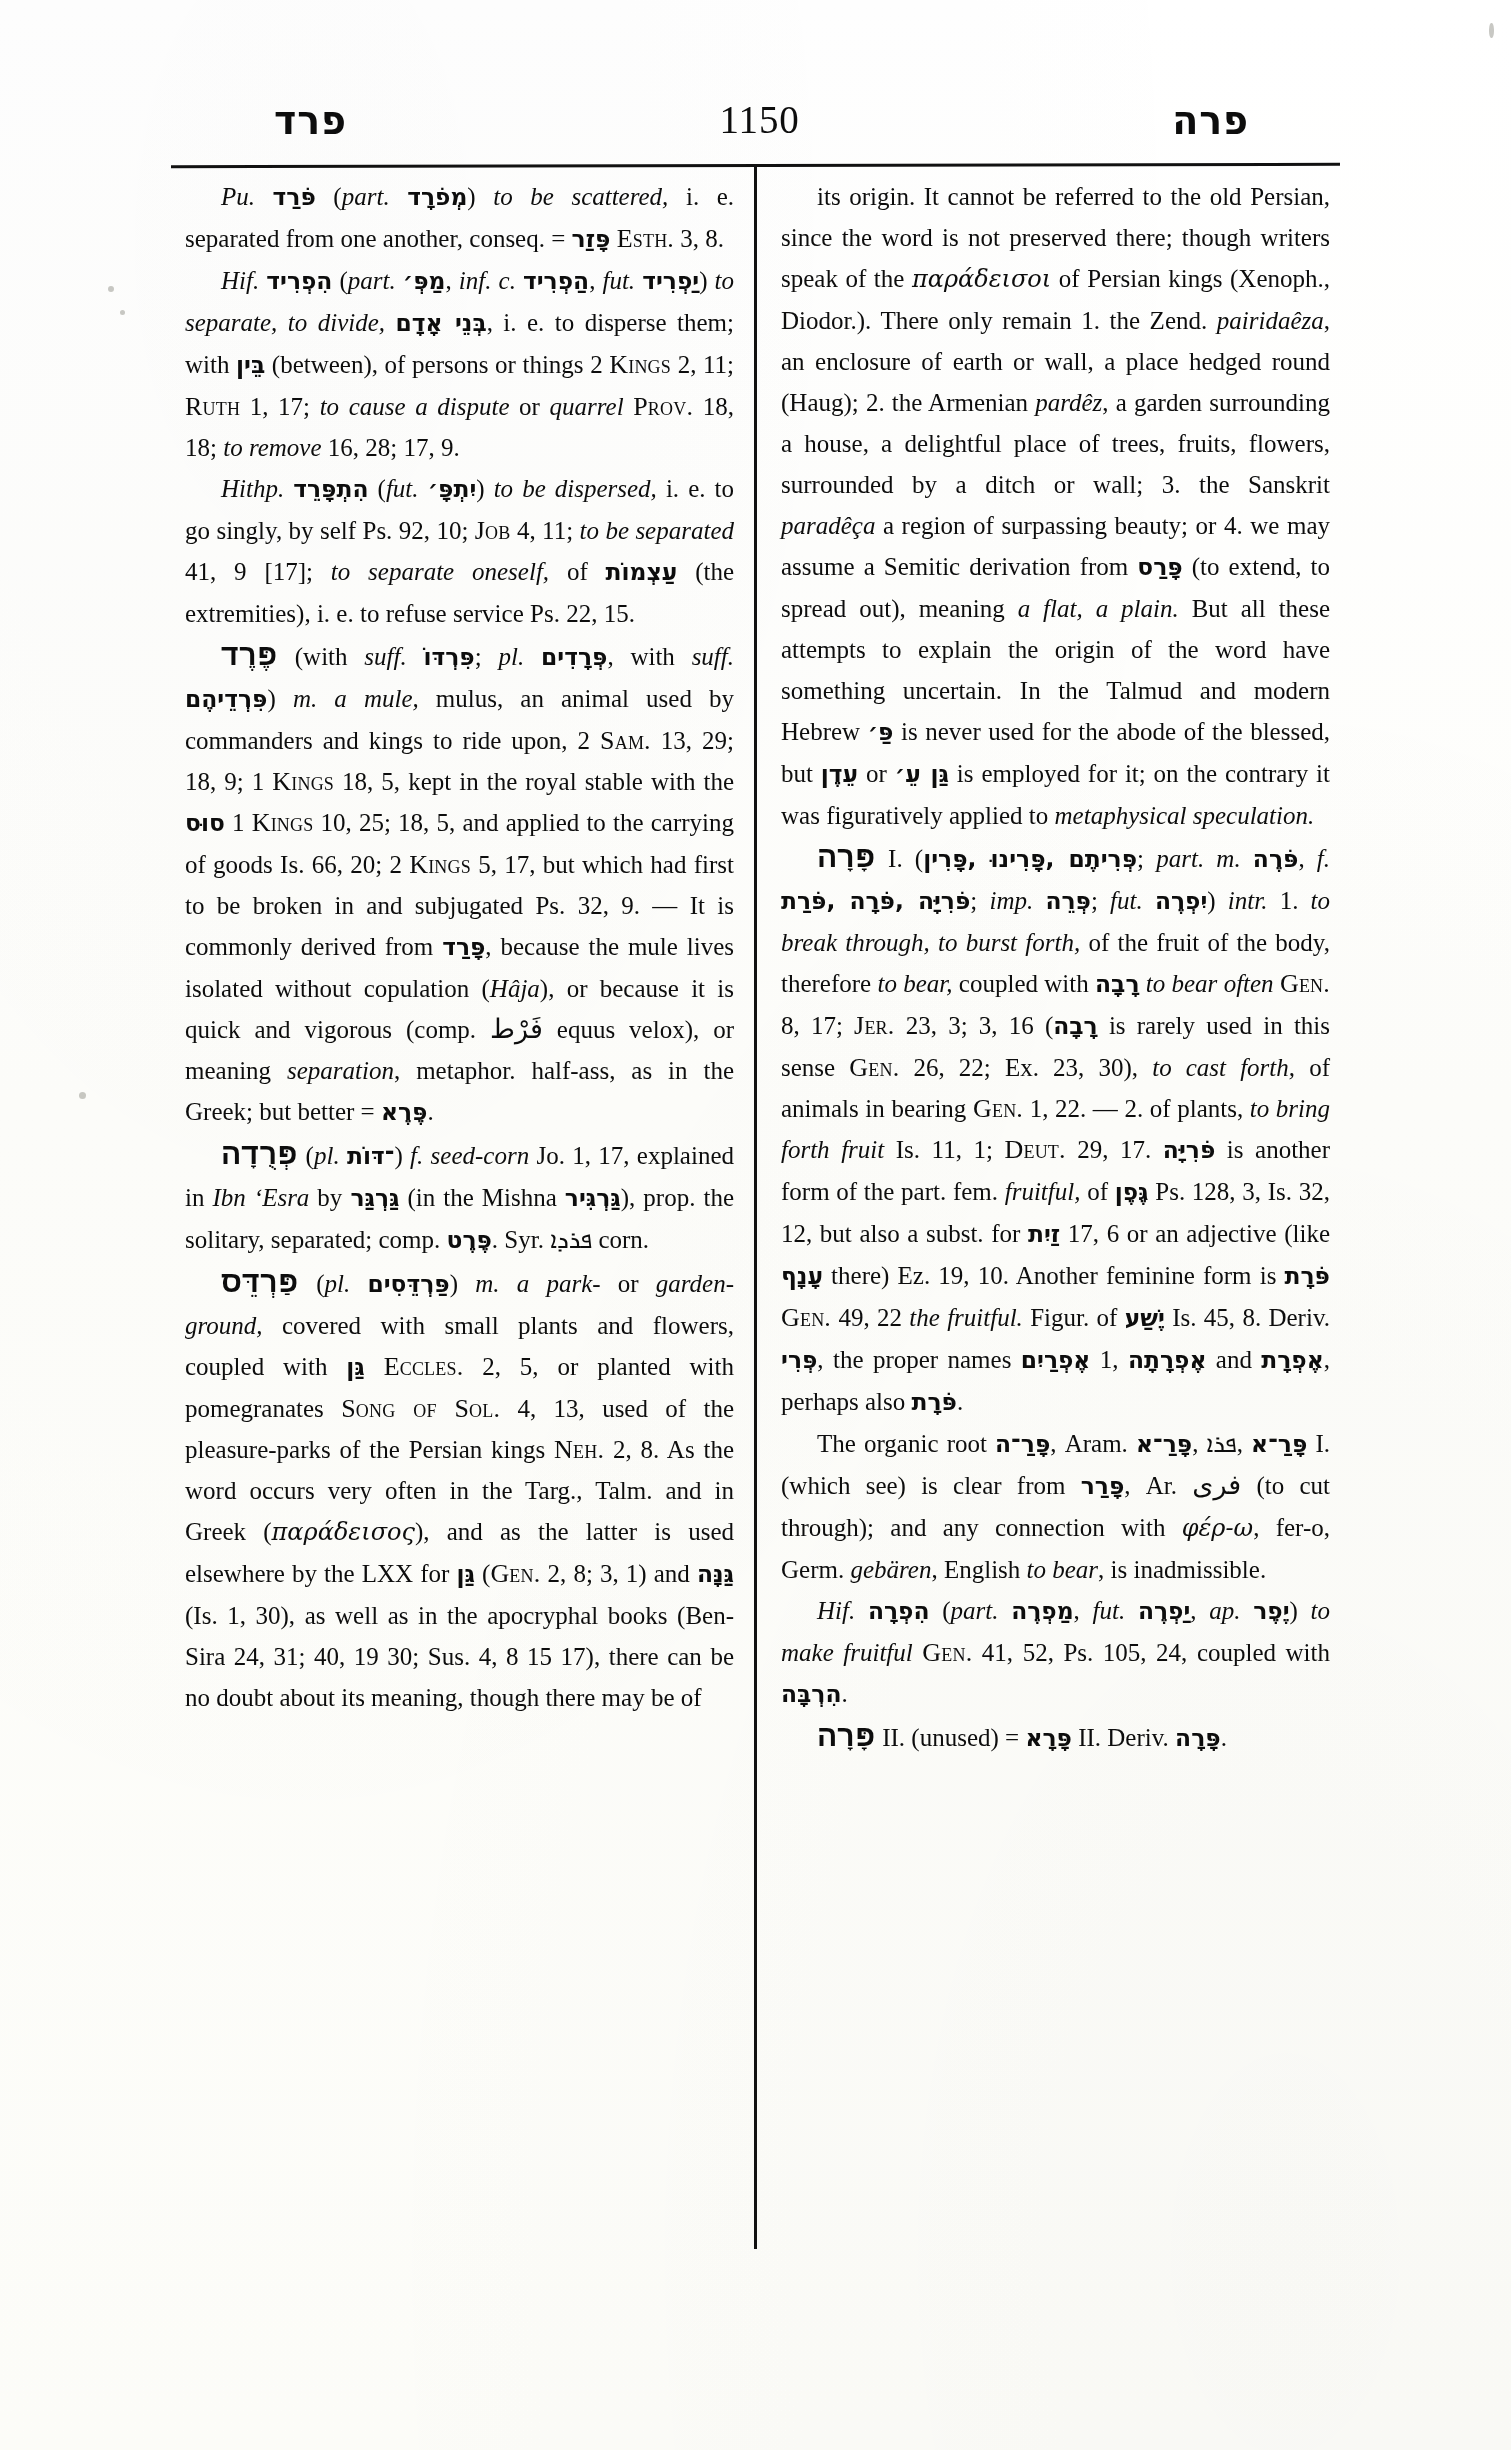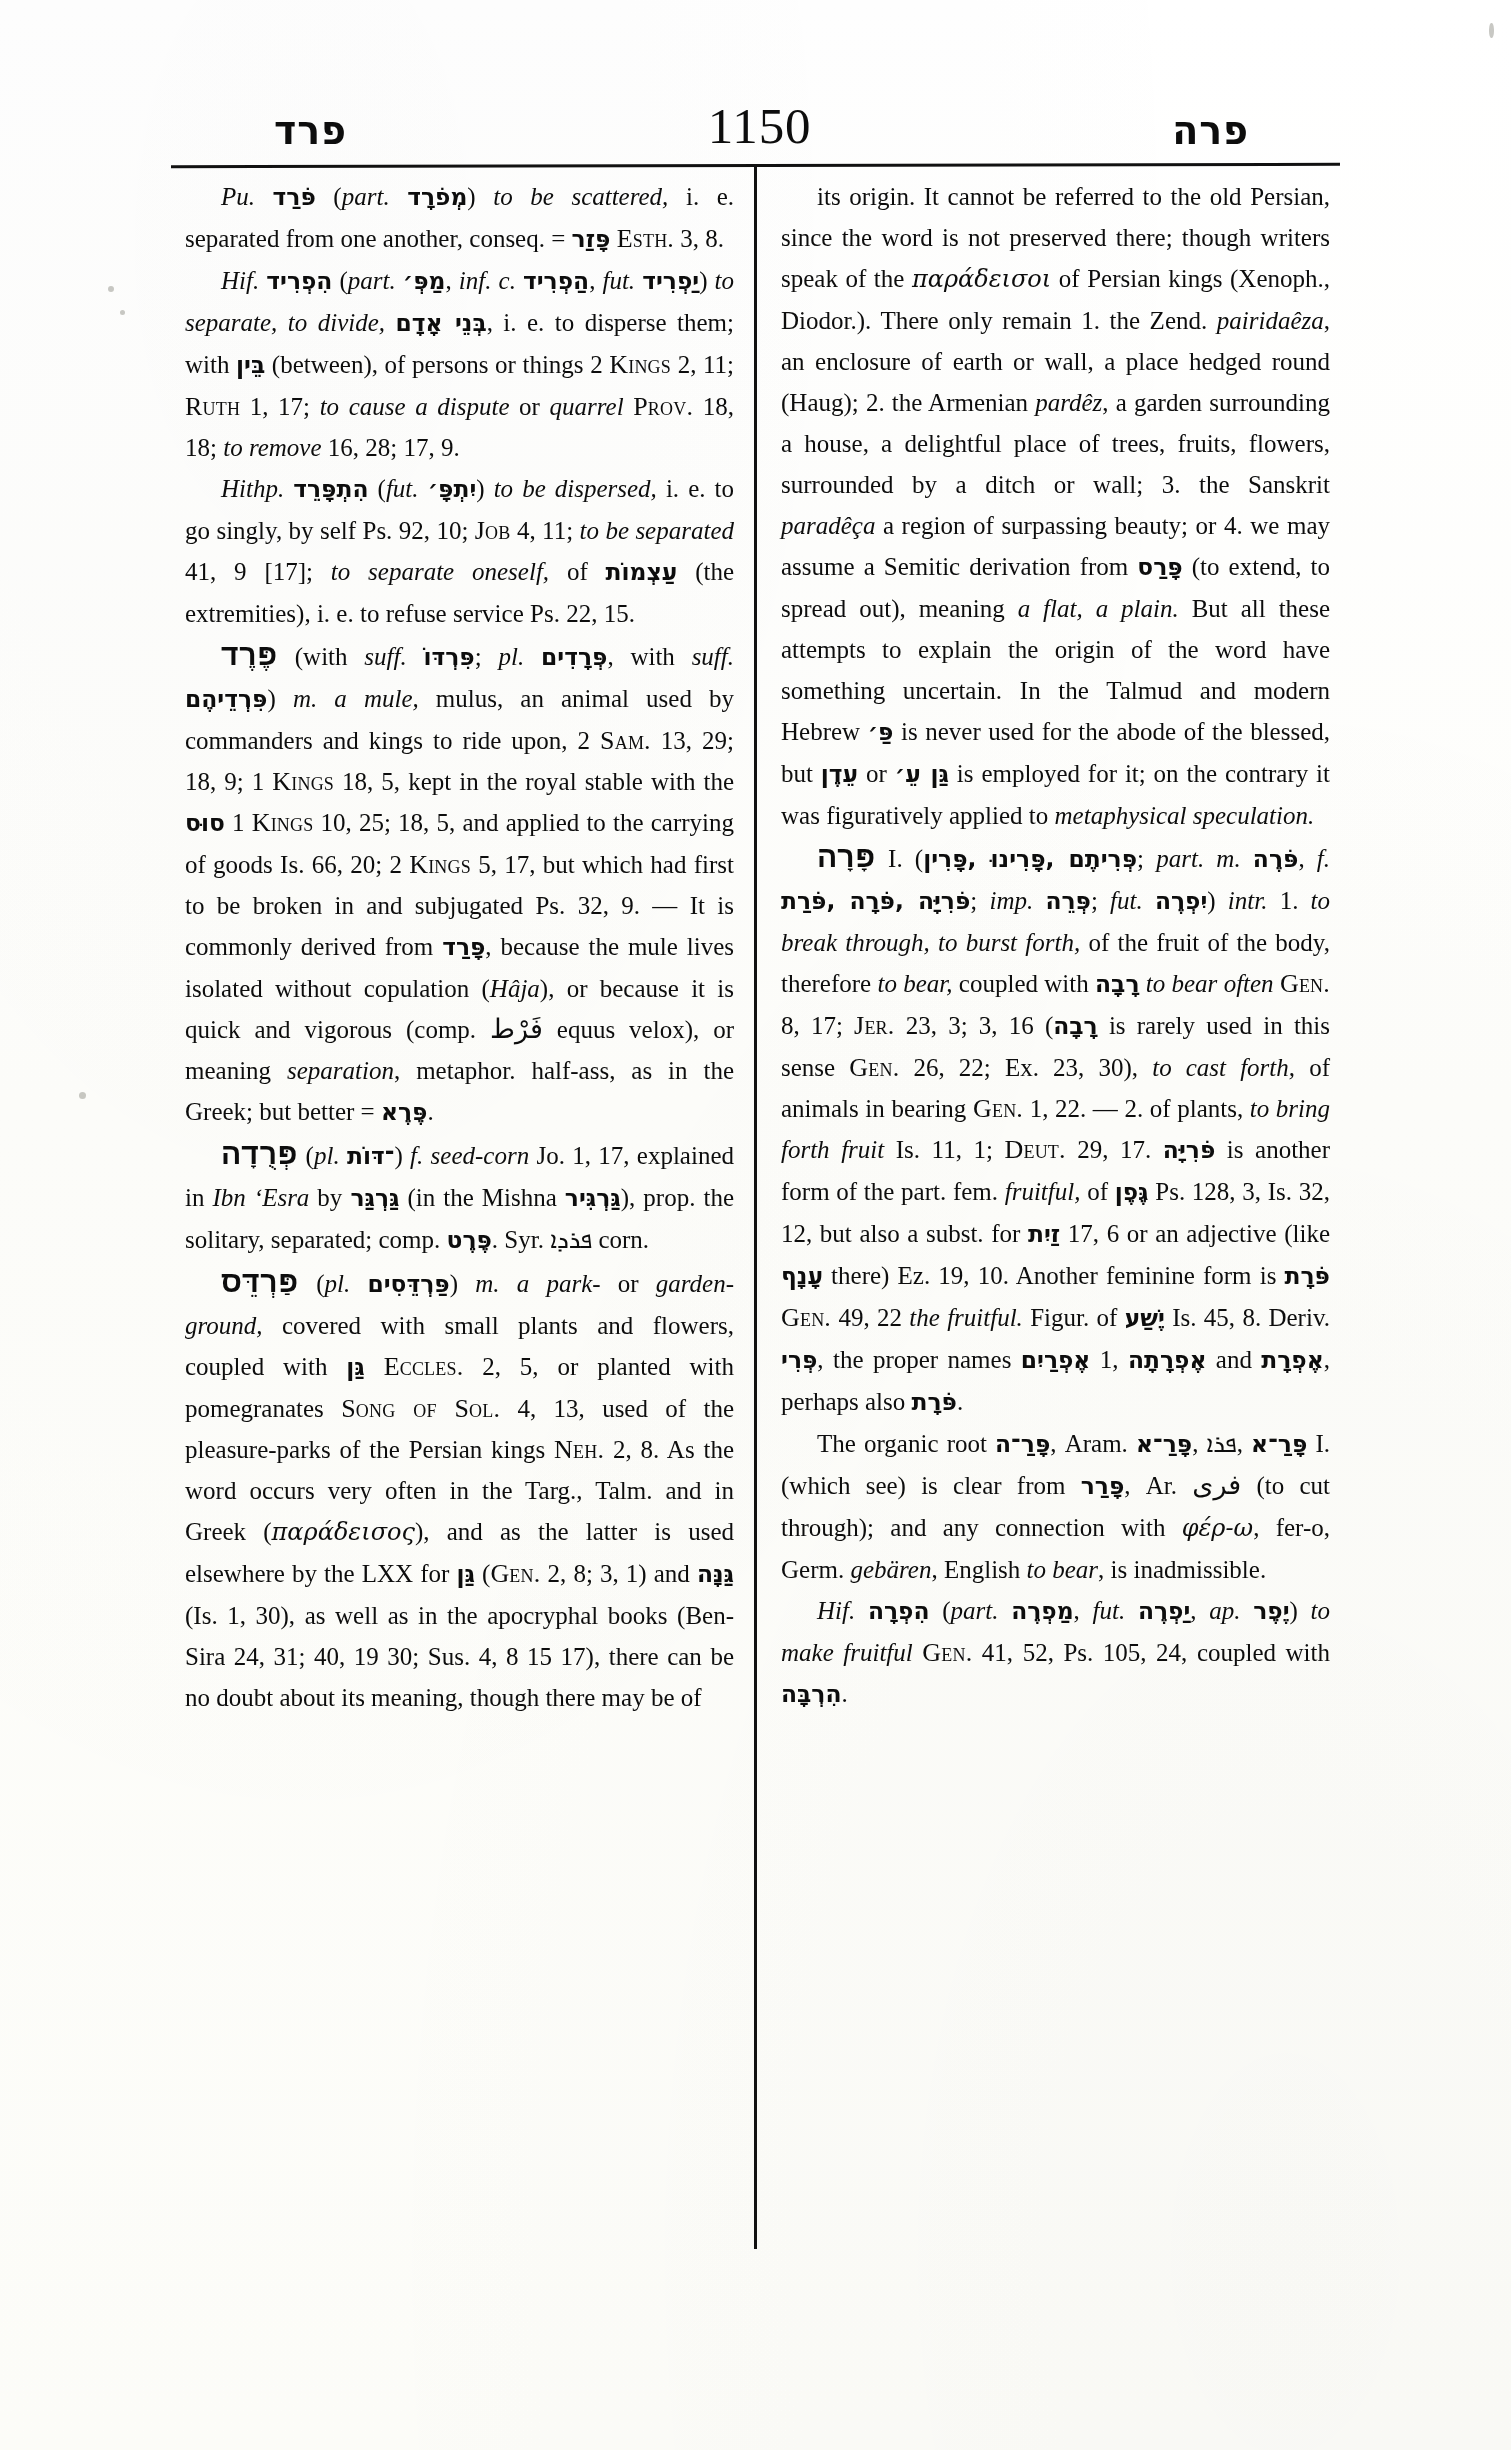--- a/index.html
+++ b/index.html
@@ -53,21 +53,21 @@
     font-size: 38px;
     font-weight: 700;
     letter-spacing: 0.9px;
     line-height: 1;
     direction: rtl;
     transform: scaleY(1.04);
   }
   #runhead-left  { margin-left: 99px; }
   #runhead-right { margin-right: 86px; }
   #runhead-page {
-    font-size: 51px;
+    font-size: 39px;
     font-weight: 400;
     letter-spacing: 0.9px;
     font-family: "Liberation Serif", serif;
   }
 
   
   #rule-top {
     position: absolute;
     left: 171px;
     top: 164px;
@@ -183,16 +183,17 @@
       <p class="ind"><span class="he-big">פֶּרֶד</span> (with <span class="it">suff.</span> <span class="he">פִּרְדּוֹ</span>; <span class="it">pl.</span> <span class="he">פְּרָדִים</span>, with <span class="it">suff.</span> <span class="he">פִּרְדֵיהֶם</span>) <span class="it">m.</span> <span class="it">a mule,</span> mulus, an animal used by commanders and kings to ride upon, 2 <span class="sc">Sam.</span> 13, 29; 18, 9; 1 <span class="sc">Kings</span> 18, 5, kept in the royal stable with the <span class="he">סוּס</span> 1 <span class="sc">Kings</span> 10, 25; 18, 5, and applied to the carrying of goods Is. 66, 20; 2 <span class="sc">Kings</span> 5, 17, but which had first to be broken in and subjugated Ps. 32, 9. — It is commonly derived from <span class="he">פָּרַד</span>, because the mule lives isolated without copulation (<span class="it">Hâja</span>), or because it is quick and vigorous (comp. <span class="ar">فَرْط</span> equus velox), or meaning <span class="it">separation</span>, metaphor. half-ass, as in the Greek; but better = <span class="he">פֶּרֶא</span>.</p>
       <p class="ind"><span class="he-big">פְּרֻדָה</span> (<span class="it">pl.</span> <span class="he">־דּוֹת</span>) <span class="it">f. seed-corn</span> Jo. 1, 17, explained in <span class="it">Ibn ʻEsra</span> by <span class="he">גַּרְגַּר</span> (in the Mishna <span class="he">גַּרְגִּיר</span>), prop. the solitary, separated; comp. <span class="he">פֶּרֶט</span>. Syr. <span class="syr">ܦܪܕܐ</span> corn.</p>
       <p class="ind"><span class="he-big">פַּרְדֵּס</span> (<span class="it">pl.</span> <span class="he">פַּרְדֵּסִים</span>) <span class="it">m.</span> <span class="it">a park-</span> or <span class="it">garden-ground,</span> covered with small plants and flowers, coupled with <span class="he">גַּן</span> <span class="sc">Eccles.</span> 2, 5, or planted with pomegranates <span class="sc">Song of Sol.</span> 4, 13, used of the pleasure-parks of the Persian kings <span class="sc">Neh.</span> 2, 8. As the word occurs very often in the Targ., Talm. and in Greek (<span class="gr">παράδεισος</span>), and as the latter is used elsewhere by the LXX for <span class="he">גַּן</span> (<span class="sc">Gen.</span> 2, 8; 3, 1) and <span class="he">גַּנָּה</span> (Is. 1, 30), as well as in the apocryphal books (Ben-Sira 24, 31; 40, 19 30; Sus. 4, 8 15 17), there can be no doubt about its meaning, though there may be of</p>
     </div>
 
   <div class="col" id="col-right">
       <p class="ind">its origin. It cannot be referred to the old Persian, since the word is not preserved there; though writers speak of the <span class="gr">παράδεισοι</span> of Persian kings (Xenoph., Diodor.). There only remain 1. the Zend. <span class="it">pairidaêza</span>, an enclosure of earth or wall, a place hedged round (Haug); 2. the Armenian <span class="it">pardêz</span>, a garden surrounding a house, a delightful place of trees, fruits, flowers, surrounded by a ditch or wall; 3. the Sanskrit <span class="it">paradêça</span> a region of surpassing beauty; or 4. we may assume a Semitic derivation from <span class="he">פָּרַס</span> (to extend, to spread out), meaning <span class="it">a flat, a plain.</span> But all these attempts to explain the origin of the word have something uncertain. In the Talmud and modern Hebrew <span class="he">פַּ׳</span> is never used for the abode of the blessed, but <span class="he">עֵדֶן</span> or <span class="he">גַּן עֵ׳</span> is employed for it; on the contrary it was figuratively applied to <span class="it">metaphysical speculation.</span></p>
       <p class="ind"><span class="he-big">פָּרָה</span> I. (<span class="he">פְּרִיתֶם ,פָּרִינוּ ,פָּרִין</span>; <span class="it">part. m.</span> <span class="he">פֹּרֶה</span>, <span class="it">f.</span> <span class="he">פֹּרִיָּה ,פֹּרָה ,פֹּרַת</span>; <span class="it">imp.</span> <span class="he">פְּרֵה</span>; <span class="it">fut.</span> <span class="he">יִפְרֶה</span>) <span class="it">intr.</span> 1. <span class="it">to break through, to burst forth,</span> of the fruit of the body, therefore <span class="it">to bear,</span> coupled with <span class="he">רָבָה</span> <span class="it">to bear often</span> <span class="sc">Gen.</span> 8, 17; <span class="sc">Jer.</span> 23, 3; 3, 16 (<span class="he">רָבָה</span> is rarely used in this sense <span class="sc">Gen.</span> 26, 22; Ex. 23, 30), <span class="it">to cast forth,</span> of animals in bearing <span class="sc">Gen.</span> 1, 22. — 2. of plants, <span class="it">to bring forth fruit</span> Is. 11, 1; <span class="sc">Deut.</span> 29, 17. <span class="he">פֹּרִיָּה</span> is another form of the part. fem. <span class="it">fruitful,</span> of <span class="he">גֶּפֶן</span> Ps. 128, 3, Is. 32, 12, but also a subst. for <span class="he">זַיִת</span> 17, 6 or an adjective (like <span class="he">עָנָף</span> there) Ez. 19, 10. Another feminine form is <span class="he">פֹּרָת</span> <span class="sc">Gen.</span> 49, 22 <span class="it">the fruitful.</span> Figur. of <span class="he">יֶשַׁע</span> Is. 45, 8. Deriv. <span class="he">פְּרִי</span>, the proper names <span class="he">אֶפְרַיִם</span> 1, <span class="he">אֶפְרָתָה</span> and <span class="he">אֶפְרָת</span>, perhaps also <span class="he">פֹּרָת</span>.</p>
       <p class="ind">The organic root <span class="he">פָּרַ־ה</span>, Aram. <span class="he">פָּרַ־א</span>, <span class="syr">ܦܪܐ</span>, <span class="he">פָּרַ־א</span> I. (which see) is clear from <span class="he">פָּרַר</span>, Ar. <span class="ar">فرى</span> (to cut through); and any connection with <span class="gr">φέρ-ω</span>, fer-o, Germ. <span class="it">gebären</span>, English <span class="it">to bear</span>, is inadmissible.</p>
       <p class="ind"><span class="it">Hif.</span> <span class="he">הִפְרָה</span> (<span class="it">part.</span> <span class="he">מַפְרֶה</span>, <span class="it">fut.</span> <span class="he">יַפְרֶה</span>, <span class="it">ap.</span> <span class="he">יֶפֶר</span>) <span class="it">to make fruitful</span> <span class="sc">Gen.</span> 41, 52, Ps. 105, 24, coupled with <span class="he">הִרְבָּה</span>.</p>
+      <p class="ind"><span class="he-big">פָּרָה</span> II. (unused) = <span class="he">פָּרָא</span> II. Deriv. <span class="he">פָּרָה</span>.</p>
     </div>
 
 </div>
 
 
 </body></html>

